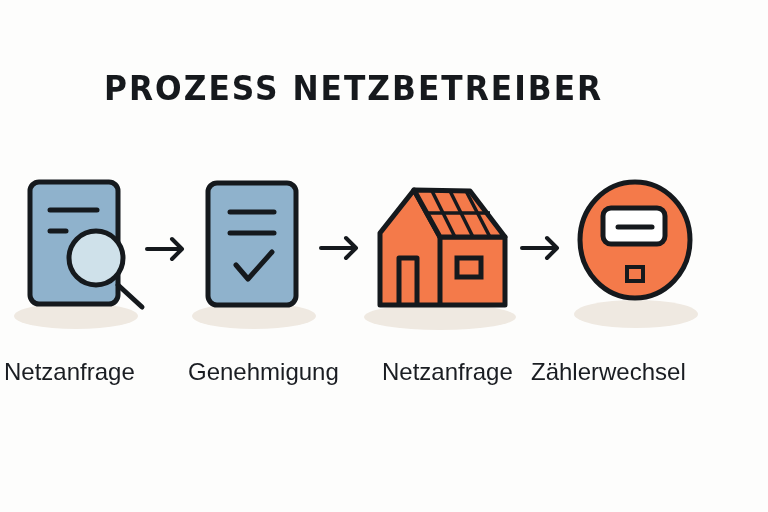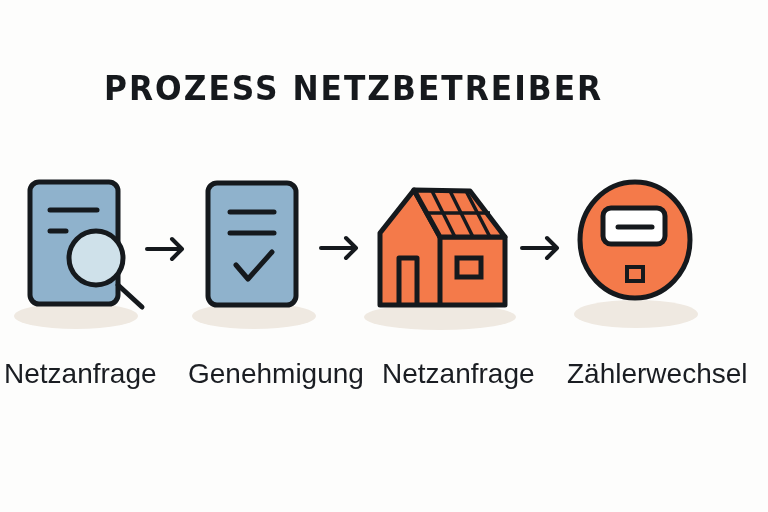--- a/index.html
+++ b/index.html
@@ -6,21 +6,21 @@
   body {
     width: 768px; height: 512px; background: #fdfdfc; position: relative; overflow: hidden;
     font-family: "Liberation Sans", "DejaVu Sans", sans-serif; color: #1a1d22;
   }
   .title {
     position: absolute; left: 104px; top: 68px; font-size: 34px; font-weight: 700;
     letter-spacing: 2.2px; color: #16191d; white-space: nowrap;
     font-family: "DejaVu Sans", sans-serif; transform: scaleX(0.92); transform-origin: left center;
   }
   .shadow { position: absolute; background: #efe9e1; border-radius: 50%; }
-  .label { position: absolute; font-size: 28px; color: #1a1d22; white-space: nowrap; text-align: right; }
+  .label { position: absolute; font-size: 24px; color: #1a1d22; white-space: nowrap; text-align: right; }
   svg { position: absolute; overflow: visible; }
 </style>
 </head>
 <body>
 
 <div class="title">PROZESS NETZBETREIBER</div>
 
 <div class="shadow" style="left:14px;top:303px;width:124px;height:26px;"></div>
 <svg style="left:0;top:0;" width="768" height="512">
   <rect x="30" y="182" width="88" height="122" rx="9" fill="#8fb2cc" stroke="#15191d" stroke-width="5"></rect>
@@ -69,13 +69,13 @@
   <polyline points="547,238 557,248 547,258" fill="none" stroke="#15191d" stroke-width="4" stroke-linecap="round" stroke-linejoin="round"></polyline>
 </svg>
 
 <div class="shadow" style="left:574px;top:300px;width:124px;height:28px;"></div>
 <svg width="768" height="512" style="left:0;top:0;">
   <ellipse cx="635" cy="240" rx="55" ry="58" fill="#f47a4a" stroke="#15191d" stroke-width="5"></ellipse>
   <rect x="603" y="208" width="62" height="36" rx="8" fill="#ffffff" stroke="#15191d" stroke-width="5"></rect>
   <line x1="618" y1="227" x2="652" y2="227" stroke="#15191d" stroke-width="5" stroke-linecap="round"></line>
   <rect x="627" y="267" width="16" height="14" fill="#f47a4a" stroke="#15191d" stroke-width="4"></rect>
 </svg>
-<div class="label" style="left:567px;top:358px;">Zählerwechsel</div>
+<div class="label" style="left:531px;top:358px;">Zählerwechsel</div>
 
 </body></html>

